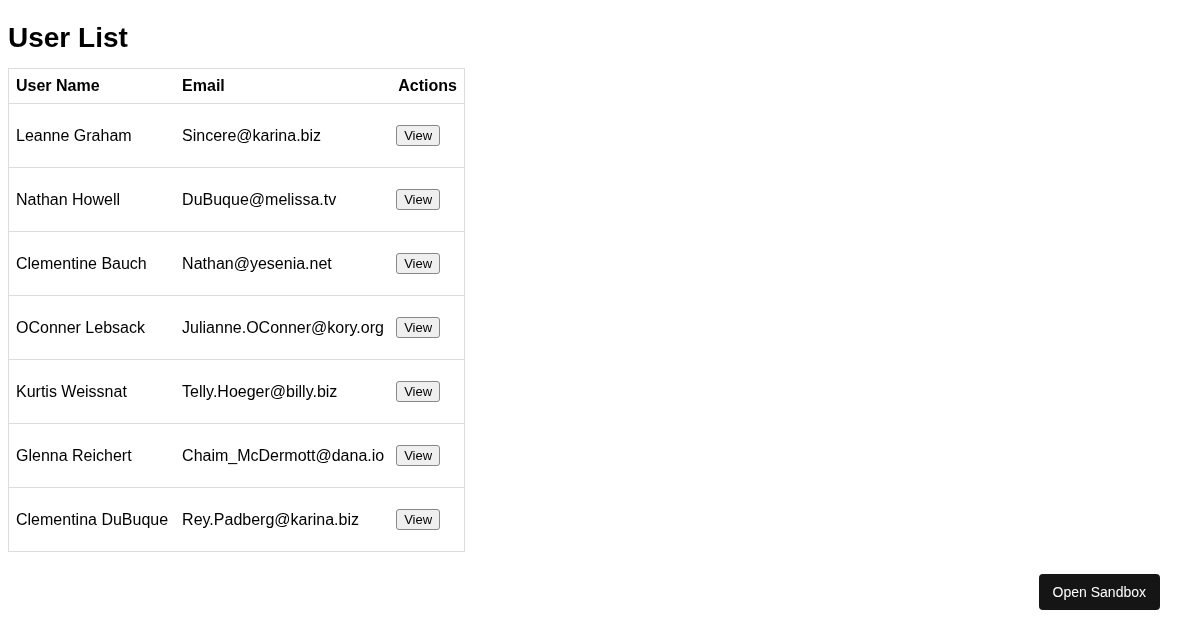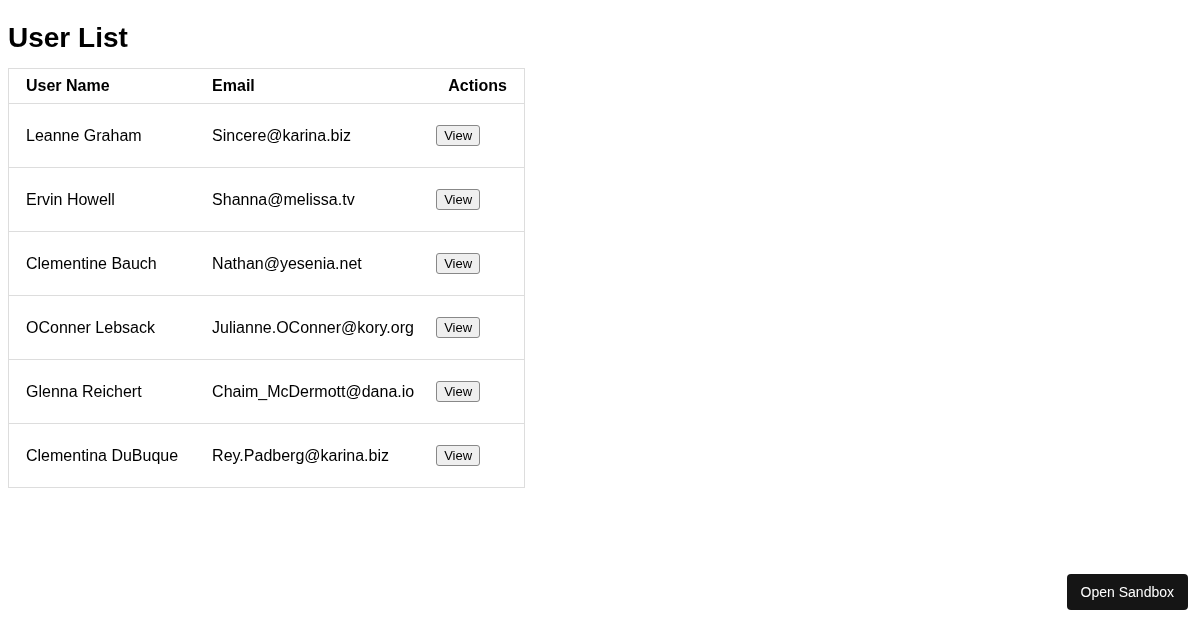--- a/index.html
+++ b/index.html
@@ -18,21 +18,21 @@
       font-size: 28px;
       font-weight: bold;
       margin: 14px 0 14px 0;
     }
     table {
       border-collapse: collapse;
       border: 1px solid #ddd;
     }
     th, td {
       text-align: left;
-      padding: 8px 17px;
+      padding: 8px 7px;
       font-size: 16px;
       border-bottom: 1px solid #ddd;
       white-space: nowrap;
     }
     th {
       font-weight: bold;
     }
     td.action-cell {
       padding: 21px 5px;
     }
@@ -41,21 +41,21 @@
       padding: 2px 7px;
       border: 1px solid #888;
       background: #efefef;
       border-radius: 3px;
       cursor: pointer;
       font-family: Arial, Helvetica, sans-serif;
     }
     .sandbox-btn {
       position: absolute;
       bottom: 20px;
-      right: 12px;
+      right: 40px;
       background: #151515;
       color: #fff;
       border: none;
       padding: 10px 14px;
       font-size: 14px;
       border-radius: 4px;
       cursor: pointer;
       font-family: Arial, Helvetica, sans-serif;
     }
   </style>
@@ -72,32 +72,37 @@
       <th>Actions</th>
     </tr>
   </thead>
   <tbody id="user-tbody">
   <tr>
         <td>Leanne Graham</td>
         <td>Sincere@karina.biz</td>
         <td class="action-cell"><button class="view-btn">View</button></td>
       </tr>
       <tr>
-        <td>Ervin Howell</td>
-        <td>Shanna@melissa.tv</td>
+        <td>Nathan Howell</td>
+        <td>DuBuque@melissa.tv</td>
         <td class="action-cell"><button class="view-btn">View</button></td>
       </tr>
       <tr>
         <td>Clementine Bauch</td>
         <td>Nathan@yesenia.net</td>
         <td class="action-cell"><button class="view-btn">View</button></td>
       </tr>
       <tr>
         <td>OConner Lebsack</td>
         <td>Julianne.OConner@kory.org</td>
+        <td class="action-cell"><button class="view-btn">View</button></td>
+      </tr>
+      <tr>
+        <td>Kurtis Weissnat</td>
+        <td>Telly.Hoeger@billy.biz</td>
         <td class="action-cell"><button class="view-btn">View</button></td>
       </tr>
       <tr>
         <td>Glenna Reichert</td>
         <td>Chaim_McDermott@dana.io</td>
         <td class="action-cell"><button class="view-btn">View</button></td>
       </tr>
       <tr>
         <td>Clementina DuBuque</td>
         <td>Rey.Padberg@karina.biz</td>

